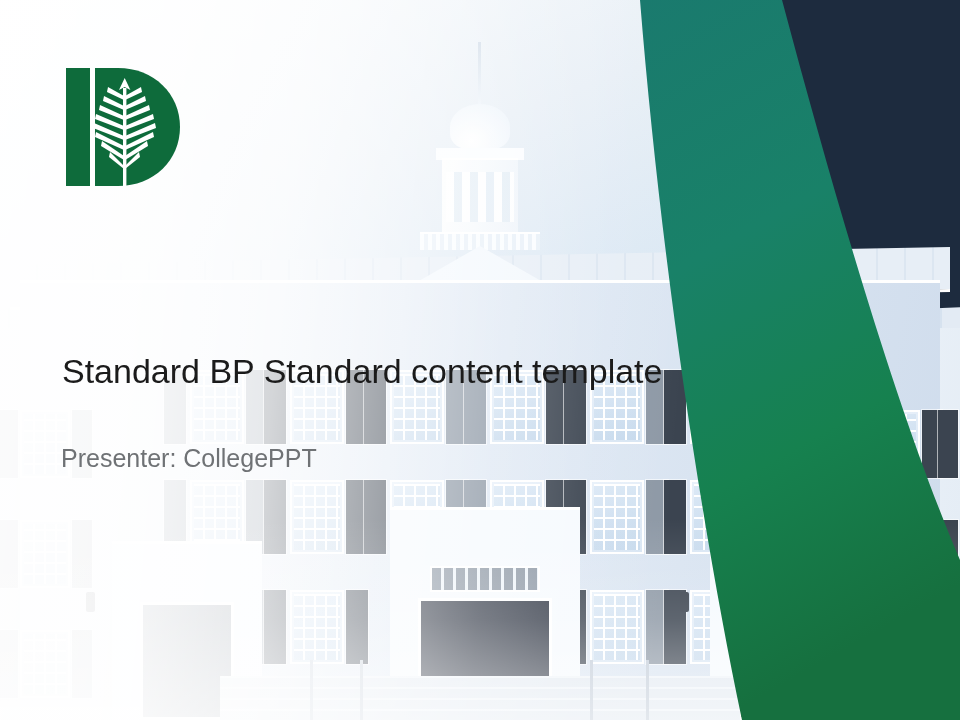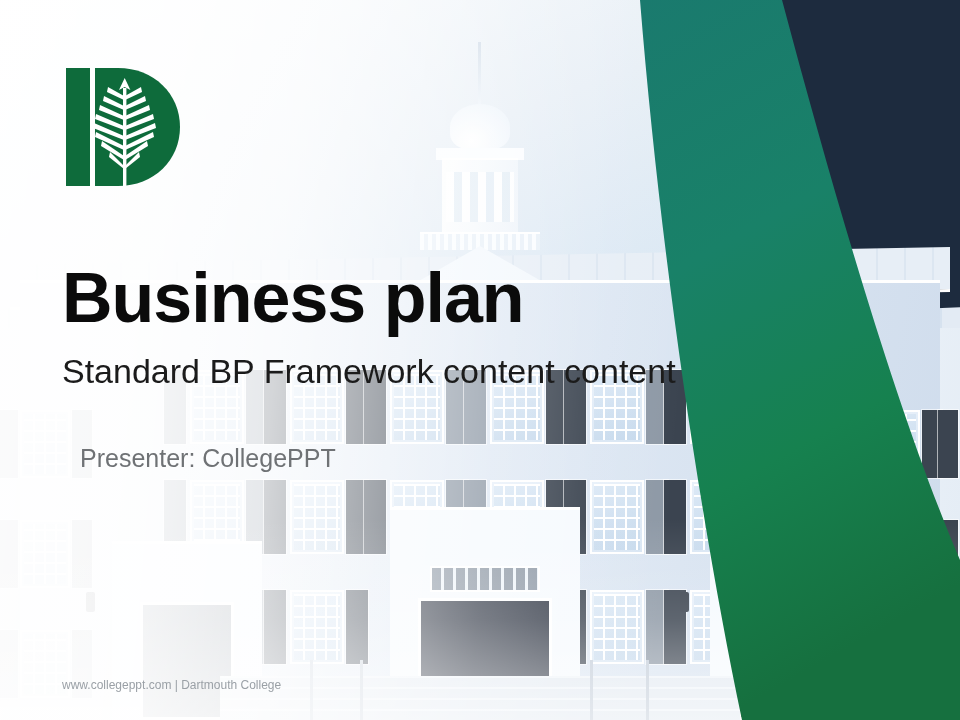--- a/index.html
+++ b/index.html
@@ -282,21 +282,21 @@
   }
   .subtitle {
     position: absolute;
     left: 62px; top: 352px;
     font-size: 34px;
     color: #1b1b1b;
     white-space: nowrap;
   }
   .meta {
     position: absolute;
-    left: 80px;
+    left: 61px;
     font-size: 25px;
     color: #6f7275;
     white-space: nowrap;
   }
   .meta.presenter { top: 444px; }
   .meta.date { top: 482px; }
   .footer {
     position: absolute;
     left: 62px; top: 678px;
     font-size: 12px;
@@ -491,18 +491,16 @@
         <path d="M62 94 L40 79 L39 84 L62 98 Z"></path>
           <path d="M63 94 L85 79 L86 84 L63 98 Z"></path>
         <path d="M62 104 L48 90 L47 95 L62 107 Z"></path>
           <path d="M63 104 L77 90 L78 95 L63 107 Z"></path>
       </g>
 
       <path d="M62.7 16 L57 28 L62.7 25 L68.4 28 Z"></path>
     </g>
   </svg>
 
-  <div class="title">Business plan</div>
-  <div class="subtitle">Standard BP Framework content content</div>
+  <div class="subtitle">Standard BP Standard content template</div>
   <div class="meta presenter">Presenter: CollegePPT</div>
-  <div class="footer">www.collegeppt.com | Dartmouth College</div>
 
 </div>
 
 </body></html>

